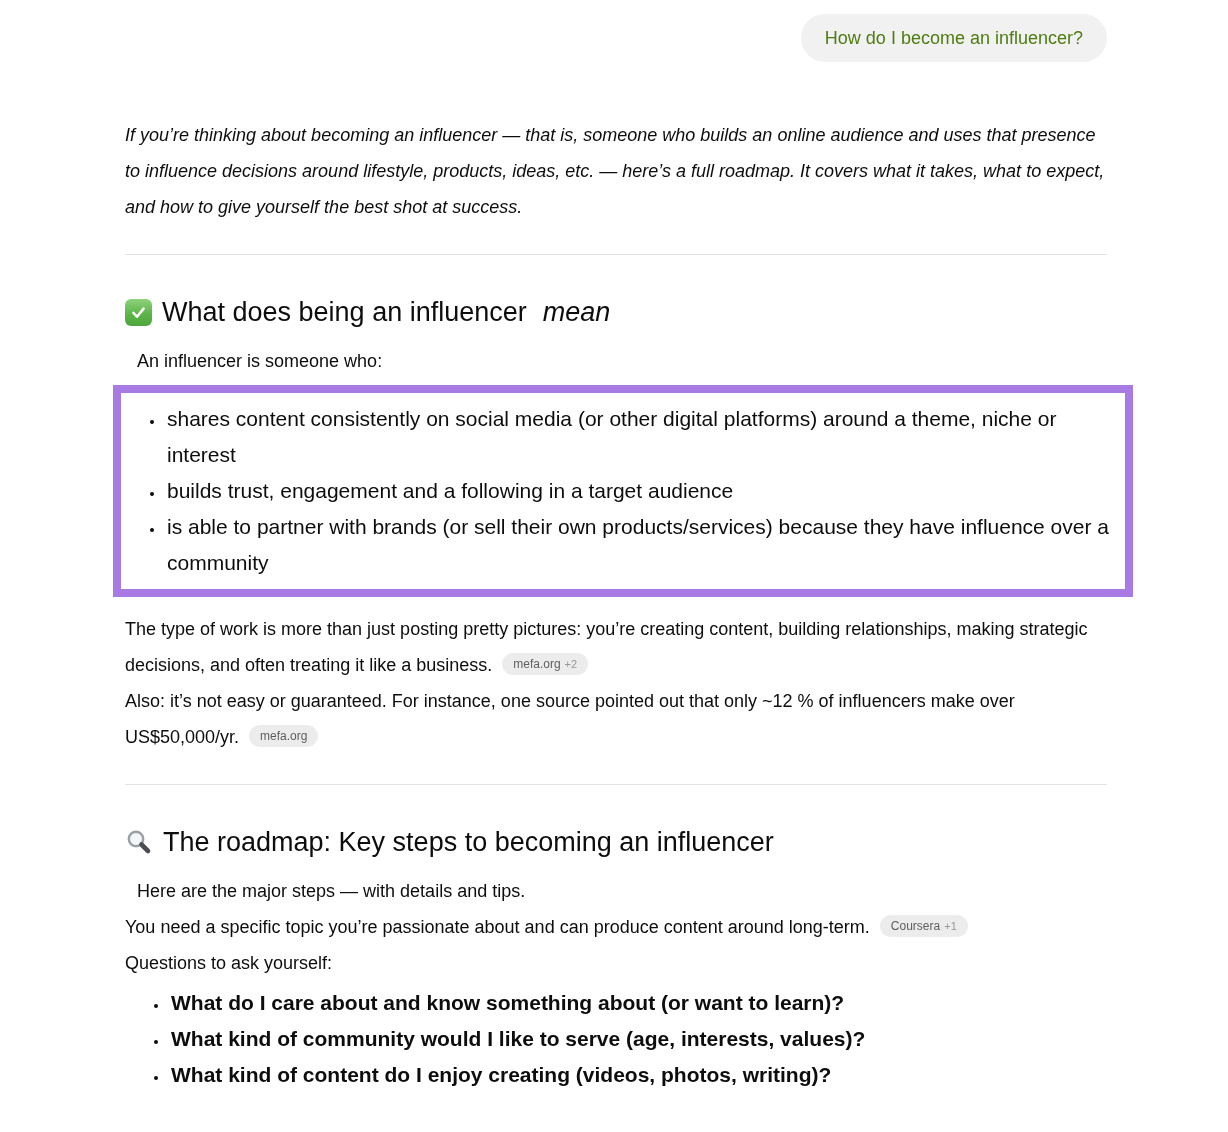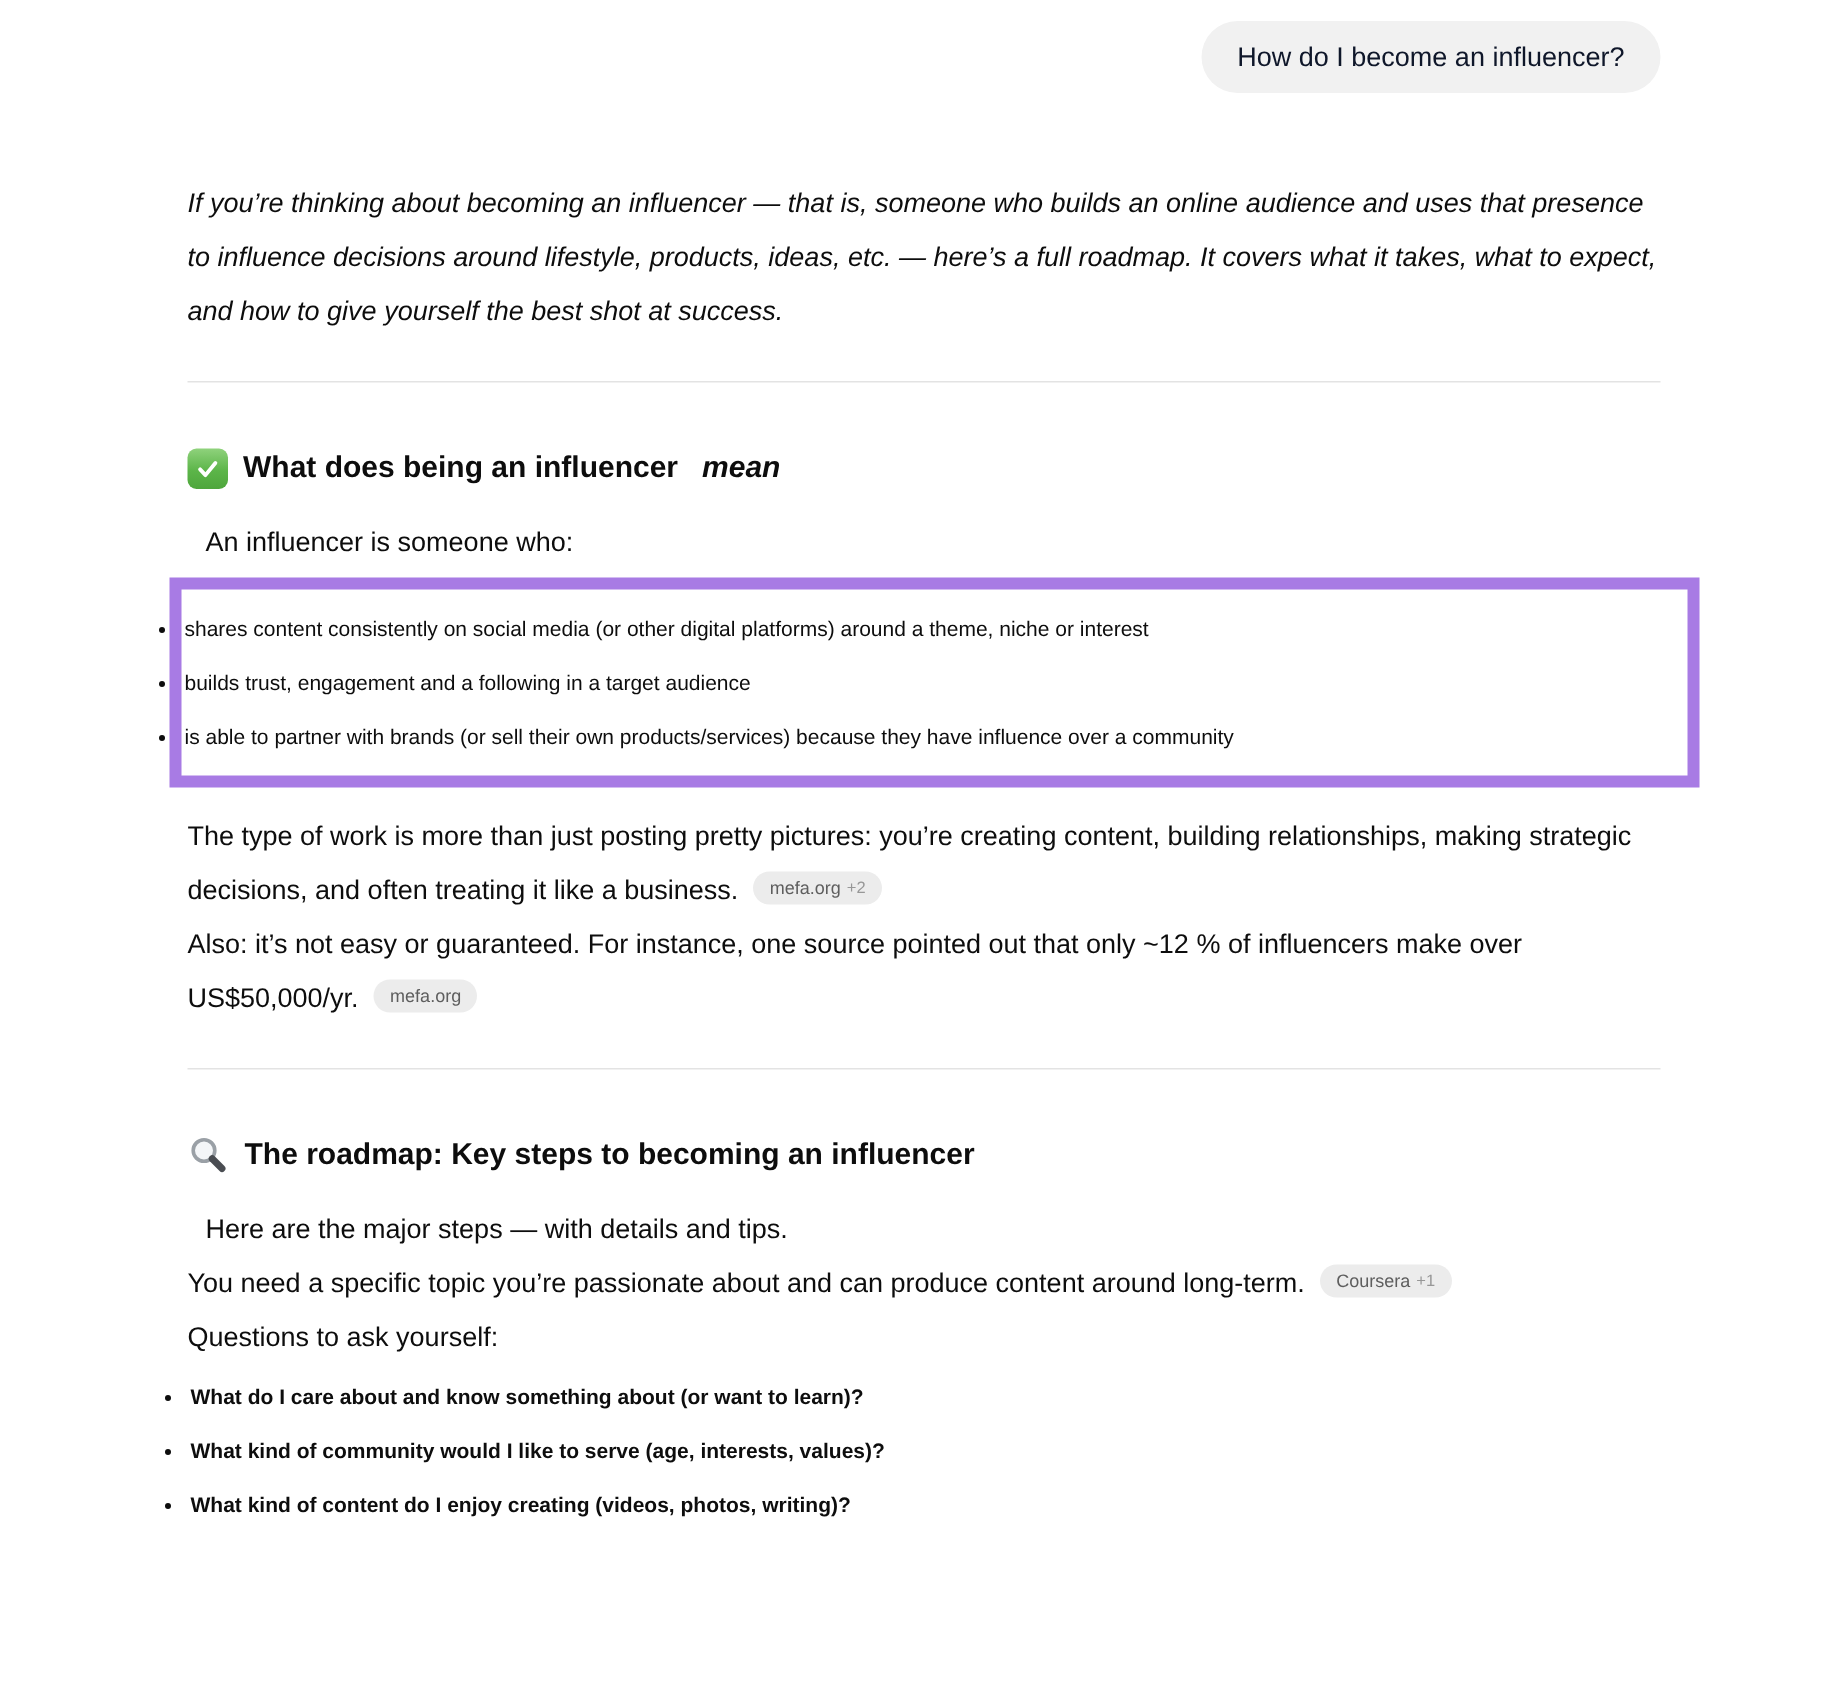--- a/index.html
+++ b/index.html
@@ -15,42 +15,42 @@
   .page { padding: 14px 121px 0 125px; }
 
   
   .bubble-row { display: flex; justify-content: flex-end; }
   .user-bubble {
     background: var(--bubble_bg, #f1f1f1);
     border-radius: 24px;
     padding: 12px 24px;
     font-size: 18px;
     line-height: 24px;
-    color: #0f172a;
+    color: #4d7c0f;
     max-width: 70%;
   }
 
   
   .para {
     font-size: 18px;
     line-height: 36px;
     margin-top: 0;
   }
   .intro { margin-top: 55px; font-style: italic; }
 
   hr.divider {
     border: none;
     border-top: 1px solid var(--divider, #e3e3e3);
     margin: 29px 0 0 0;
   }
 
   h2.sec-heading {
-    font-size: 20px;
+    font-size: 27px;
     line-height: 32px;
-    font-weight: 700;
+    font-weight: 400;
     margin-top: 41px;
     display: flex;
     align-items: center;
     gap: 10px;
   }
   h2.sec-heading .italic { font-style: italic; margin-left: 6px; }
 
   .lead { font-size: 18px; line-height: 36px; margin-top: 15px; margin-left: 12px; }
 
   
@@ -68,21 +68,22 @@
 
   
   .hl-box {
     border: 8px solid var(--highlight_border, #a87be4);
     margin: 6px -26px 14px -12px;
     padding: 8px 8px 8px 0;
     background: #ffffff;
   }
   ul.bullets {
     list-style: disc;
-    font-size: 14px;
+    padding-left: 44px;
+    font-size: 21px;
     line-height: 36px;
   }
   ul.bullets li { padding-left: 2px; }
   ul.bullets li::marker { font-size: 14px; }
 
   
   .pill {
     display: inline-flex;
     align-items: flex-start;
     gap: 4px;

